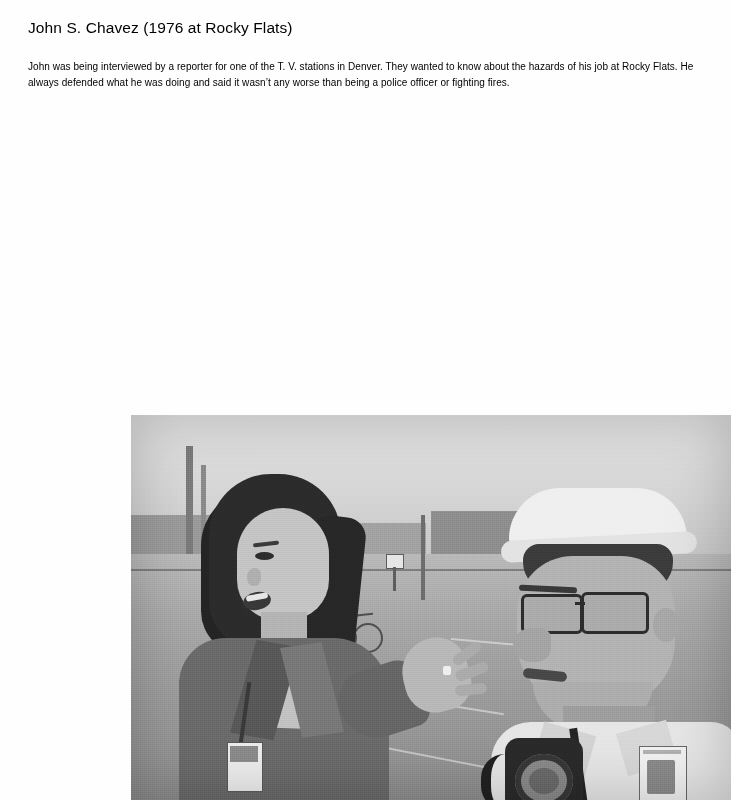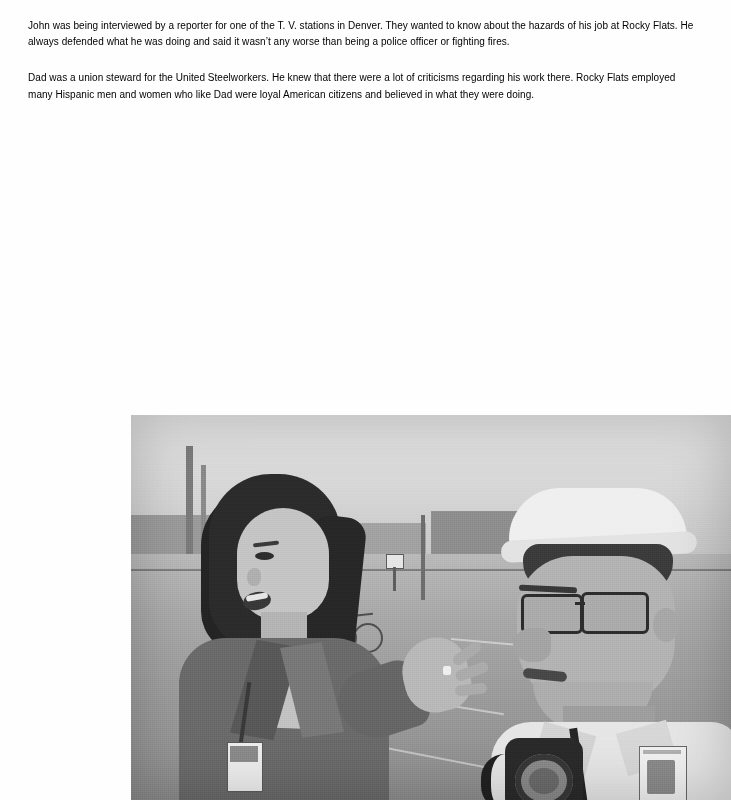--- a/index.html
+++ b/index.html
@@ -494,24 +494,24 @@
     pointer-events: none;
     box-shadow: inset 0 0 60px rgba(0,0,0,0.22);
   }
 </style>
 </head>
 <body>
 
 <div class="page">
 
   <div class="text-block">
+    <p class="doc-title">John S. Chavez (1976 at Rocky Flats)</p>
 
     <p class="doc-para">John was being interviewed by a reporter for one of the T. V. stations in Denver.  They wanted to know about the hazards of his job at Rocky Flats.  He always defended what he was doing and said it wasn’t any worse than being a police officer or fighting fires.</p>
 
-    <p class="doc-para">Dad was a union steward for the United Steelworkers.  He knew that there were a lot of criticisms regarding his work there.  Rocky Flats employed many Hispanic men and women who like Dad were loyal American citizens and believed in what they were doing.</p>
   </div>
 
   <div class="photo-wrap">
     <div class="photo">
 
       <div class="sky"></div>
       <div class="bldg b1"></div>
       <div class="bldg b2"></div>
       <div class="bldg b3"></div>
       <div class="bldg b4"></div>

